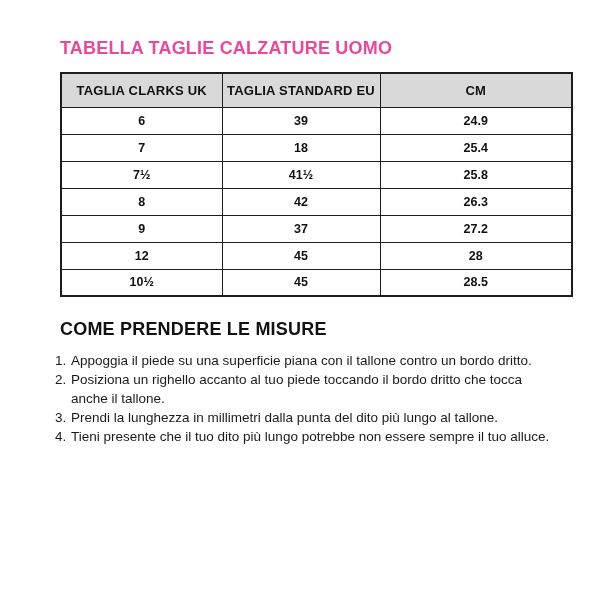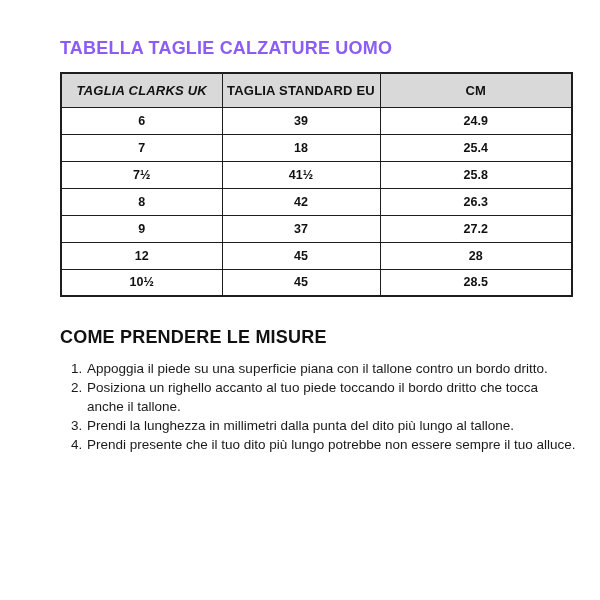--- a/index.html
+++ b/index.html
@@ -12,21 +12,21 @@
   }
   .page {
     width: 600px; height: 600px;
     padding: 38px 60px 0 60px;
     background: #ffffff;
   }
   .page-title {
     font-size: 18px;
     font-weight: bold;
     letter-spacing: 0.2px;
-    color: #8b5cf6;
+    color: #ec4899;
     margin-bottom: 13px;
   }
   table.size-table {
     border-collapse: collapse;
     width: 479px;
     table-layout: fixed;
     border: 2px solid #1d1d1d;
   }
   table.size-table th, table.size-table td {
     border: 1.5px solid #1d1d1d;
@@ -38,33 +38,33 @@
     background: #d9d9d9;
     height: 34px;
     font-size: 13px;
     letter-spacing: 0.2px;
   }
   table.size-table td {
     height: 27px;
     font-size: 12.5px;
     background: #ffffff;
   }
-  .col-uk { width: 161px; font-style: italic; }
+  .col-uk { width: 161px; }
   .col-eu { width: 158px; }
   .col-cm { width: 192px; }
   .measure-heading {
-    margin-top: 30px;
+    margin-top: 22px;
     font-size: 18px;
     font-weight: bold;
     letter-spacing: 0.2px;
     color: #111111;
   }
   ol.steps {
     margin-top: 11px;
-    margin-left: 26px;
+    margin-left: 10px;
     width: 492px;
     font-size: 13.5px;
     line-height: 19px;
     color: #1a1a1a;
     list-style-type: decimal;
     list-style-position: outside;
   }
   ol.steps li { padding-left: 1px; }
 </style>
 </head>
@@ -120,16 +120,16 @@
       </tr>
     </tbody>
   </table>
 
   <h2 class="measure-heading">COME PRENDERE LE MISURE</h2>
 
   <ol class="steps">
     <li><span>Appoggia il piede su una superficie piana con il tallone contro un bordo dritto.</span></li>
     <li><span>Posiziona un righello accanto al tuo piede toccando il bordo dritto che tocca anche il tallone.</span></li>
     <li><span>Prendi la lunghezza in millimetri dalla punta del dito più lungo al tallone.</span></li>
-    <li><span>Prendi presente che il tuo dito più lungo potrebbe non essere sempre il tuo alluce.</span></li>
+    <li><span>Tieni presente che il tuo dito più lungo potrebbe non essere sempre il tuo alluce.</span></li>
   </ol>
 
 </div>
 
 </body></html>

